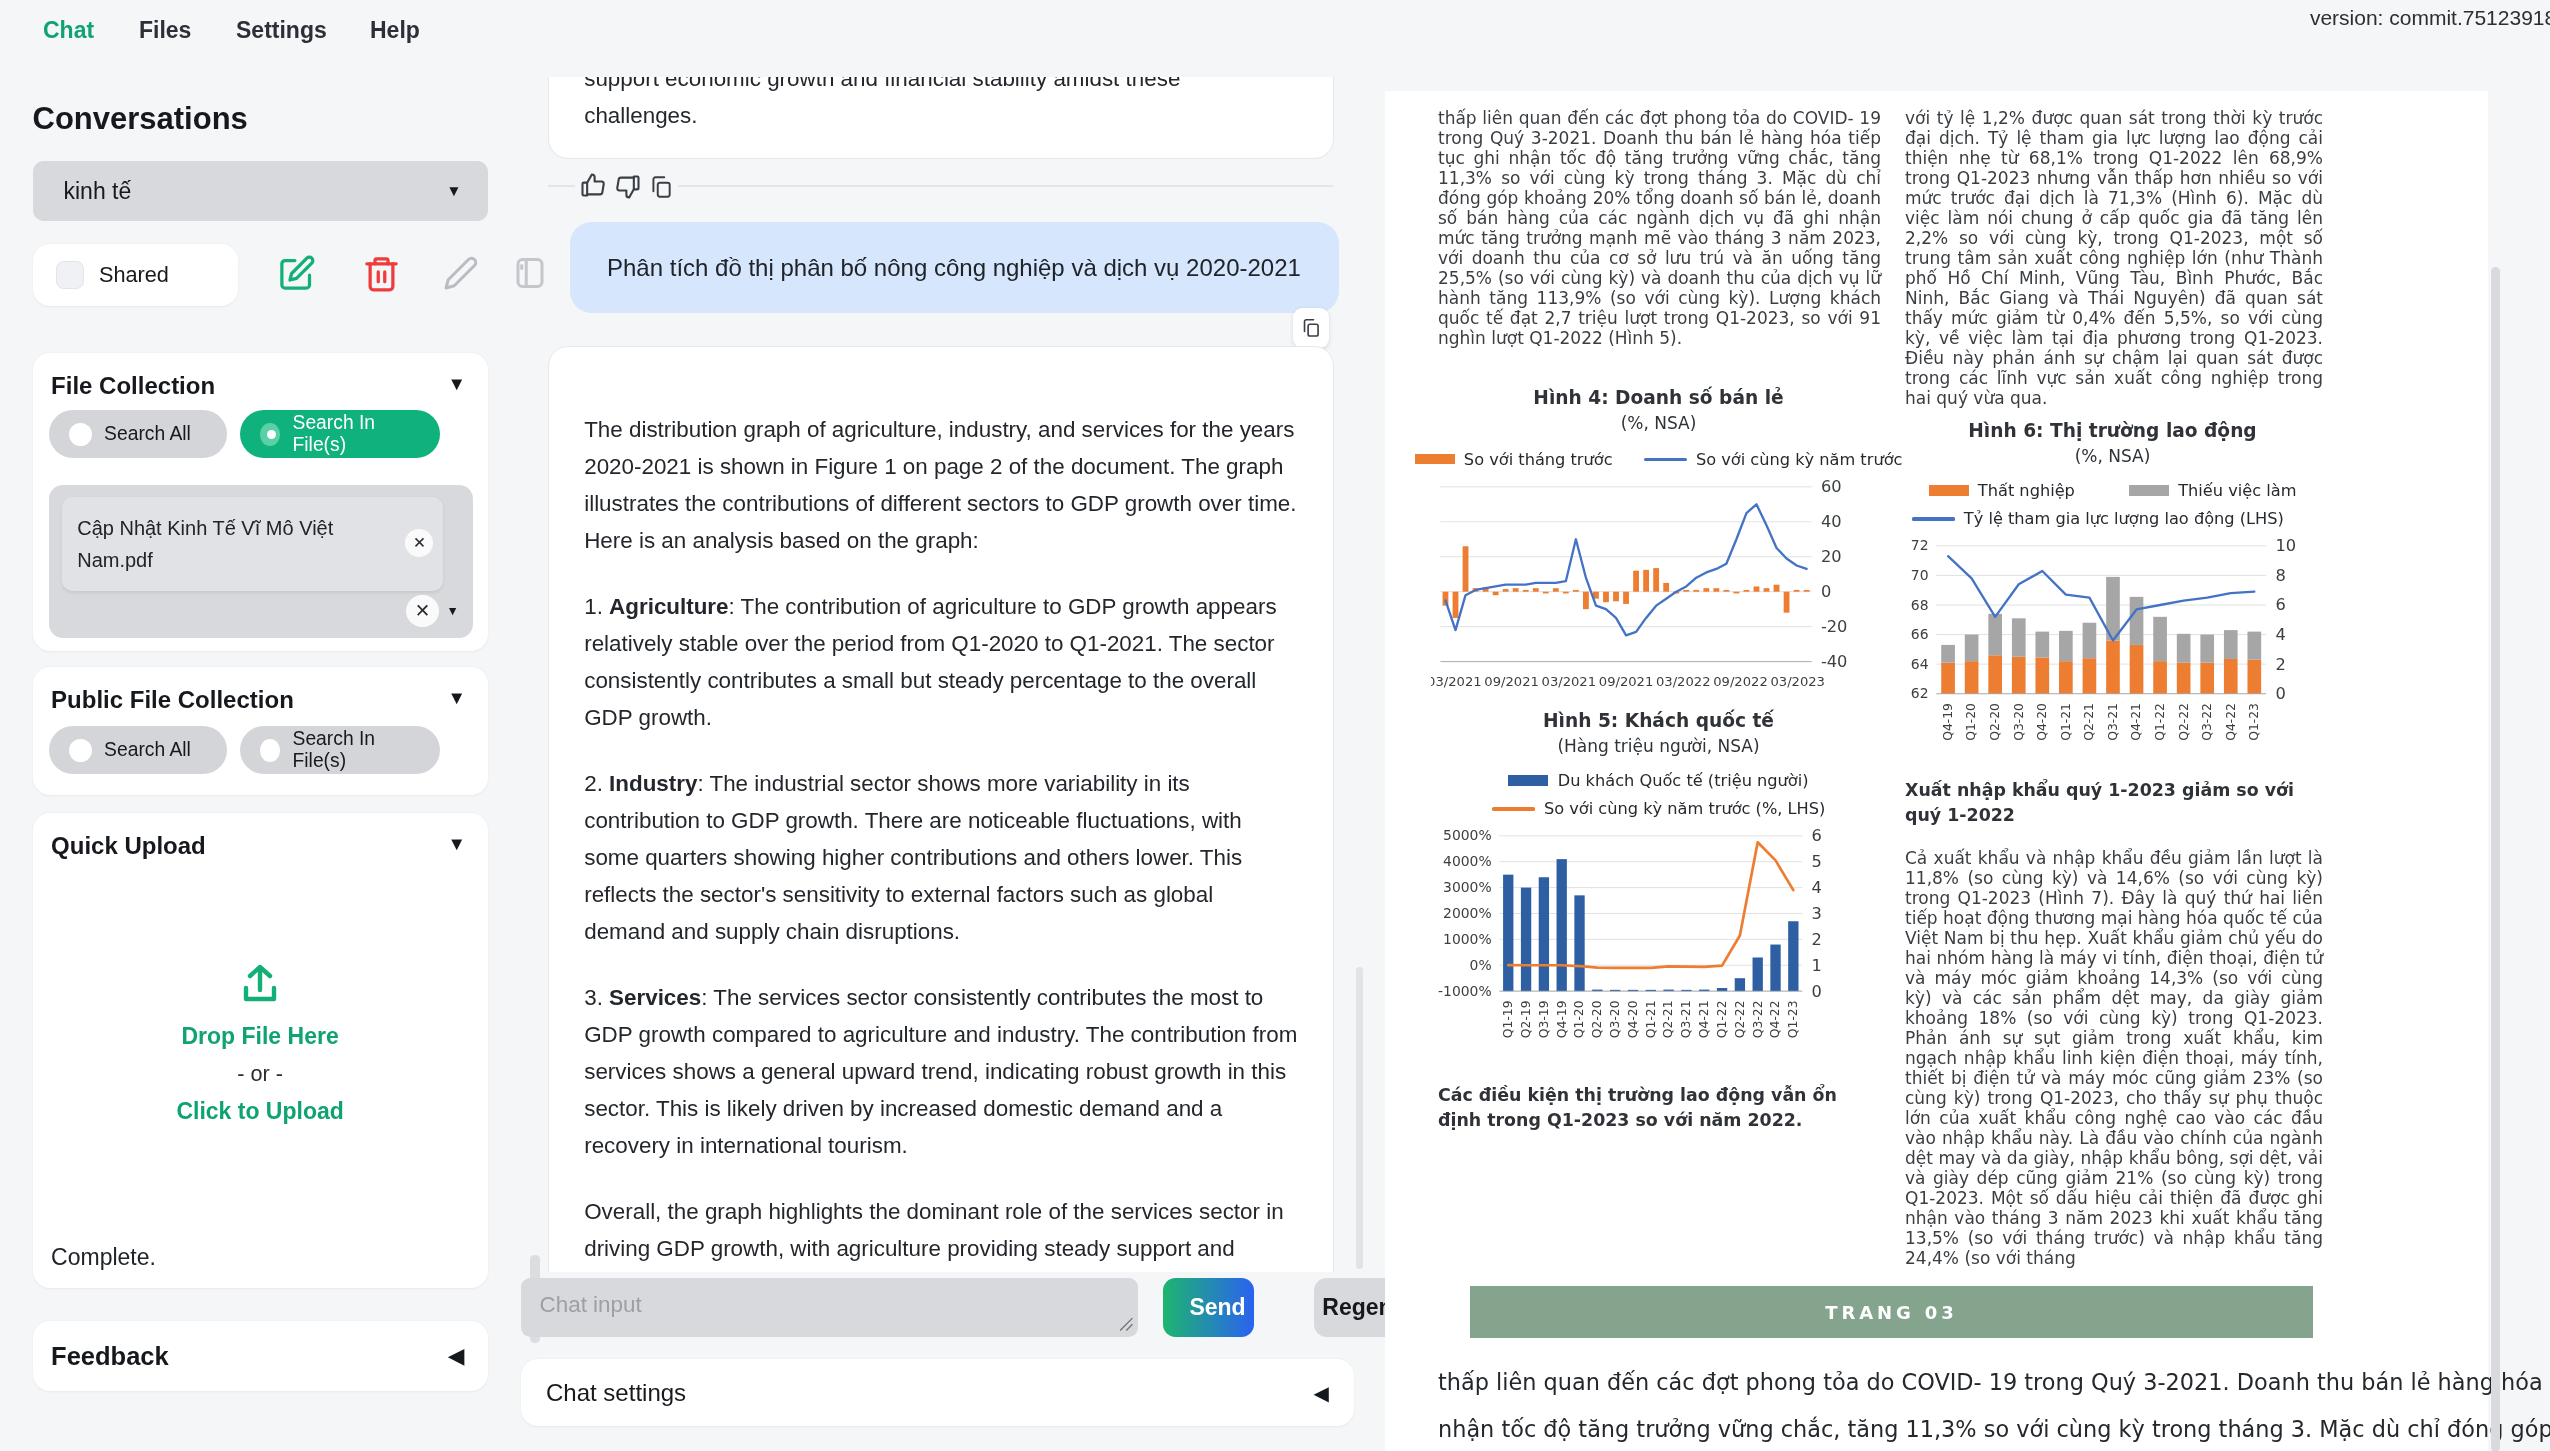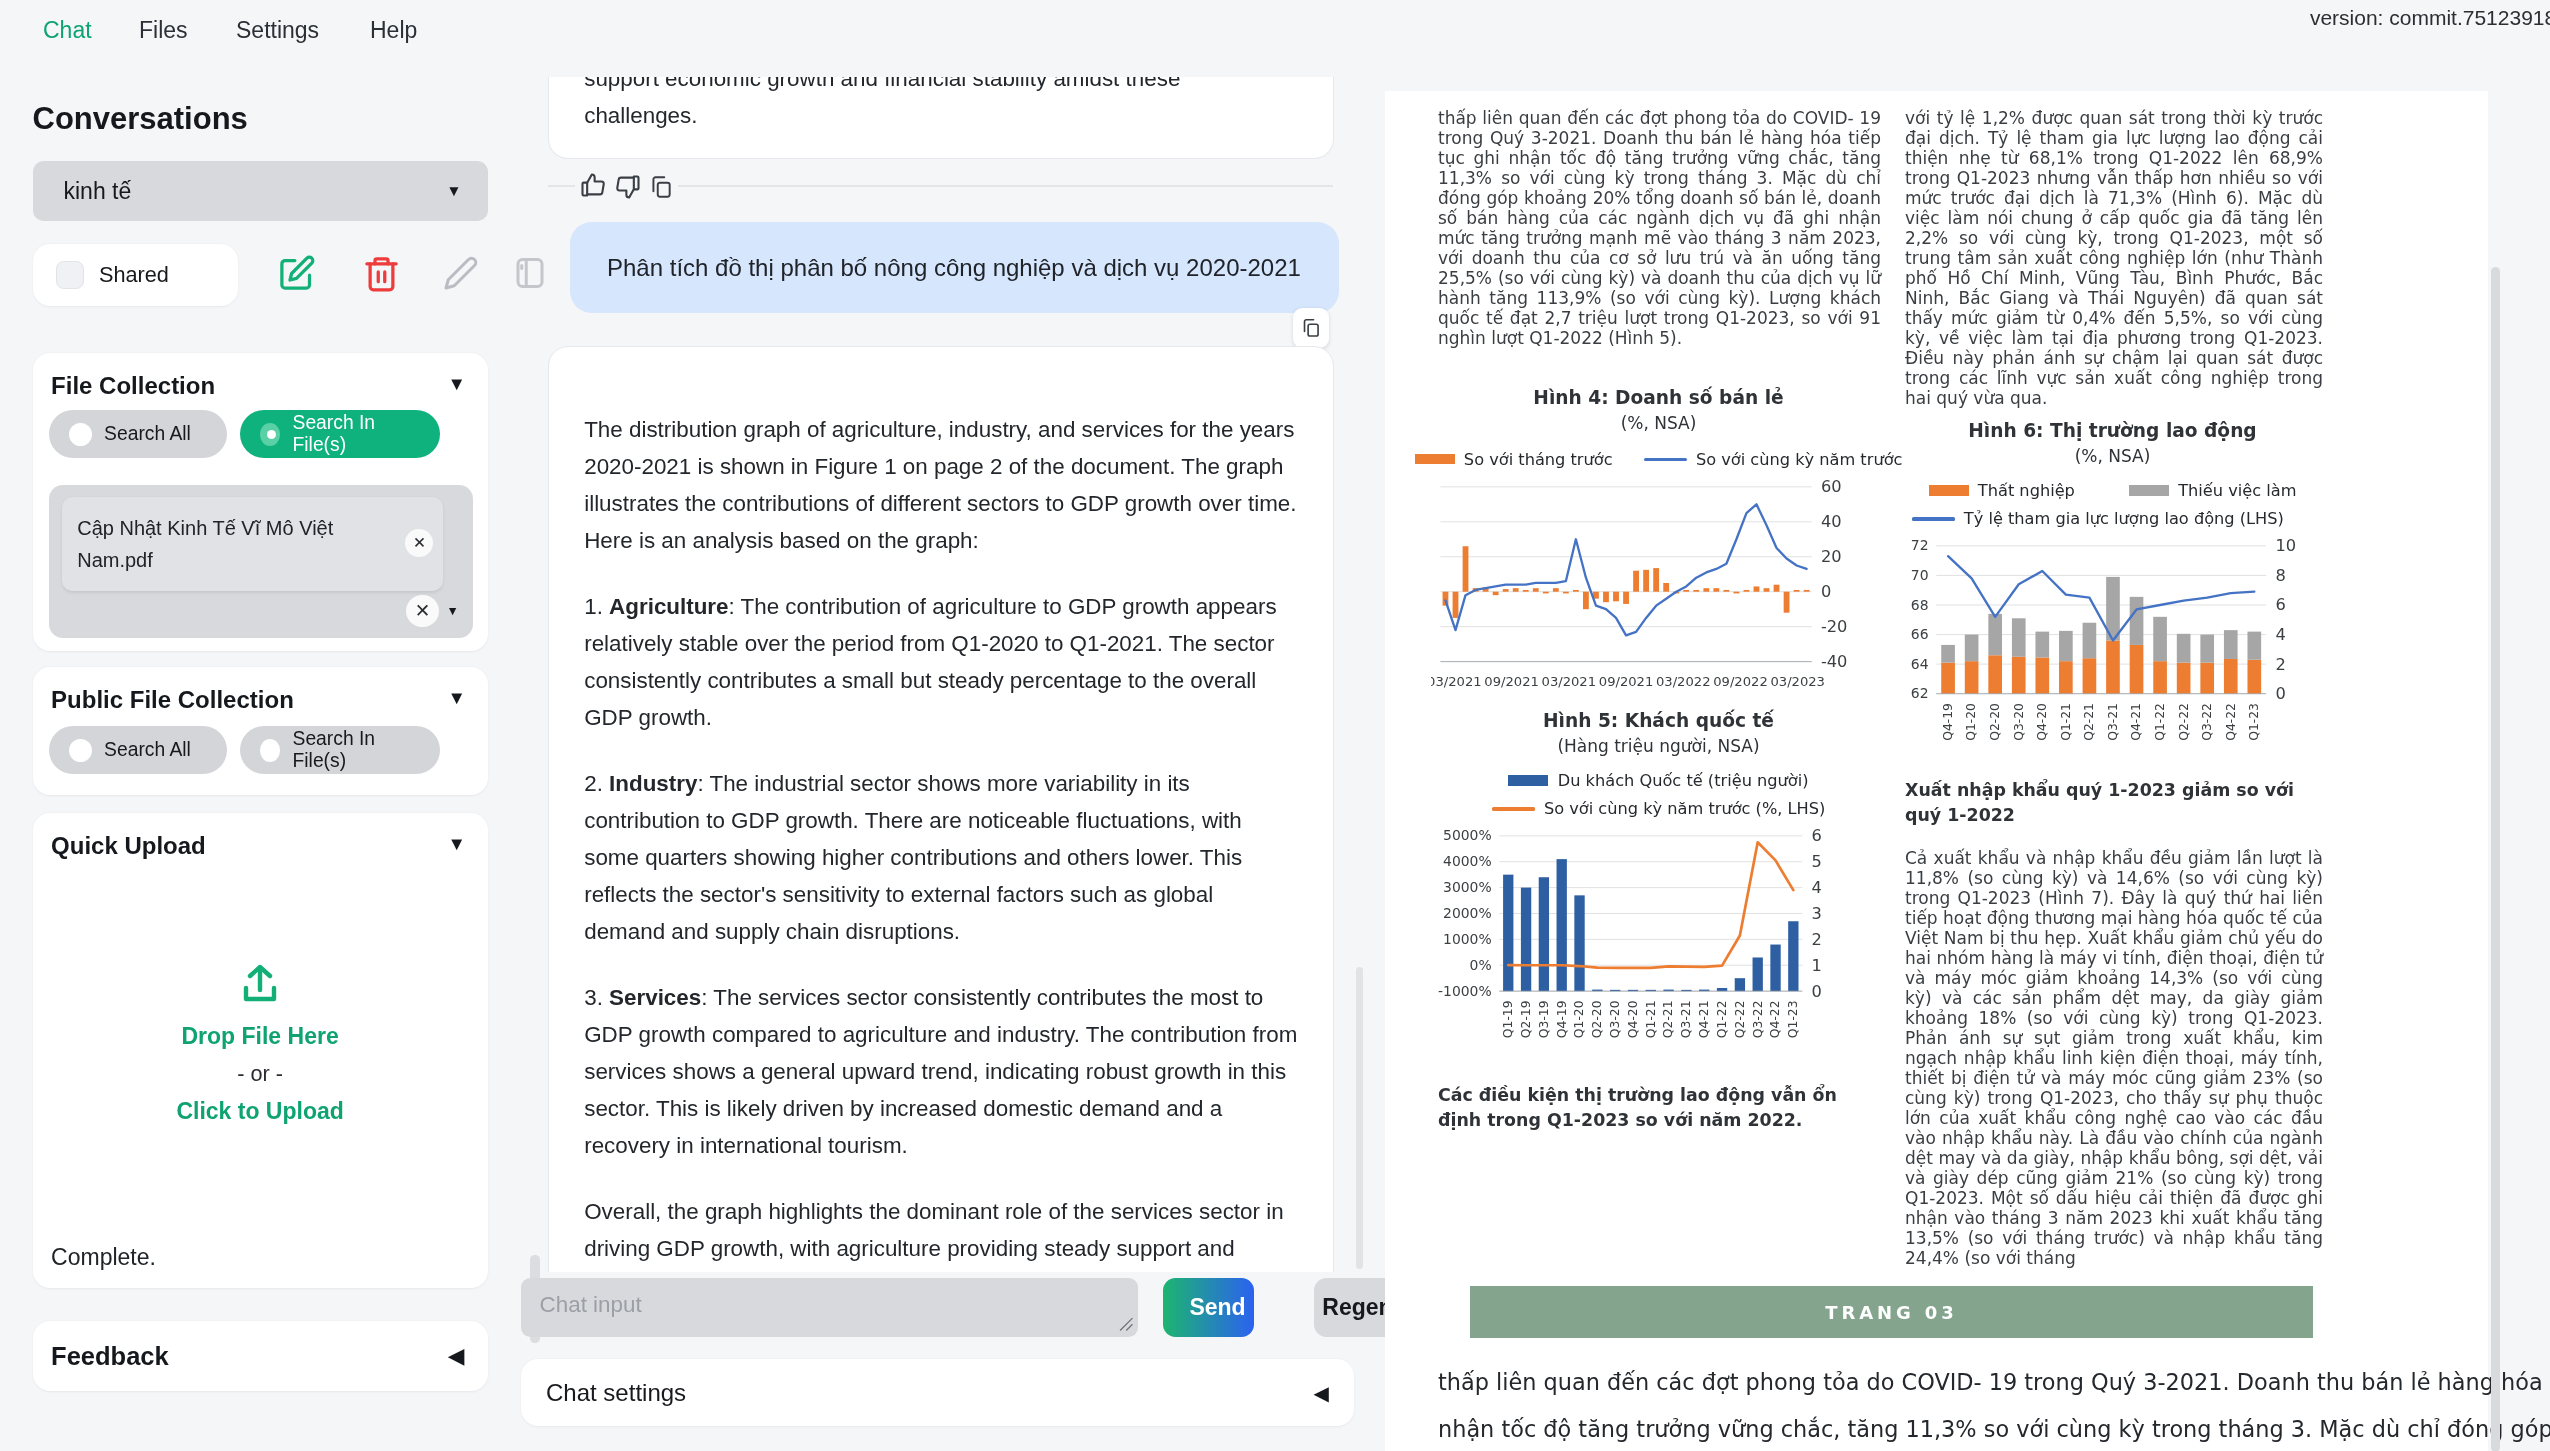--- a/index.html
+++ b/index.html
@@ -1,21 +1,21 @@
 <!DOCTYPE html>
 <html style="font-size:12.4px"><head>
 <meta charset="utf-8">
 <style>
   * { margin:0; padding:0; box-sizing:border-box; }
   html,body { width:2550px; height:1452px; }
   body { font-family:"Liberation Sans", sans-serif; background:#f5f6f8; position:relative; overflow:hidden; color:#1f2329; }
   .abs { position:absolute; }
 
   
-  .nav-link { font-size:23px; font-weight:400; color:#2b2f36; cursor:pointer; }
+  .nav-link { font-size:23px; font-weight:700; color:#2b2f36; cursor:pointer; }
   .nav-link.active { color:#0ea371; }
   .version { font-size:21px; color:#2b2f33; white-space:nowrap; }
 
   
   .panel { background:#ffffff; border-radius:17px; box-shadow:0 0.8px 2.3px rgba(20,24,40,.06); }
   .side-title { font-size:31px; font-weight:700; color:#15181c; }
   .sec-title { font-size:24px; font-weight:600; color:#15181c; }
   .caret { font-size:18.6px; color:#15181c; }
   .dd { background:#d8d9dd; border-radius:10.8px; display:flex; align-items:center; justify-content:space-between; padding:0 26px 0 31px; font-size:23px; color:#17191c; cursor:pointer; }
   .checkbox { width:28px; height:28px; background:#f0f1f4; border:1.5px solid #e2e4e8; border-radius:7.7px; }

